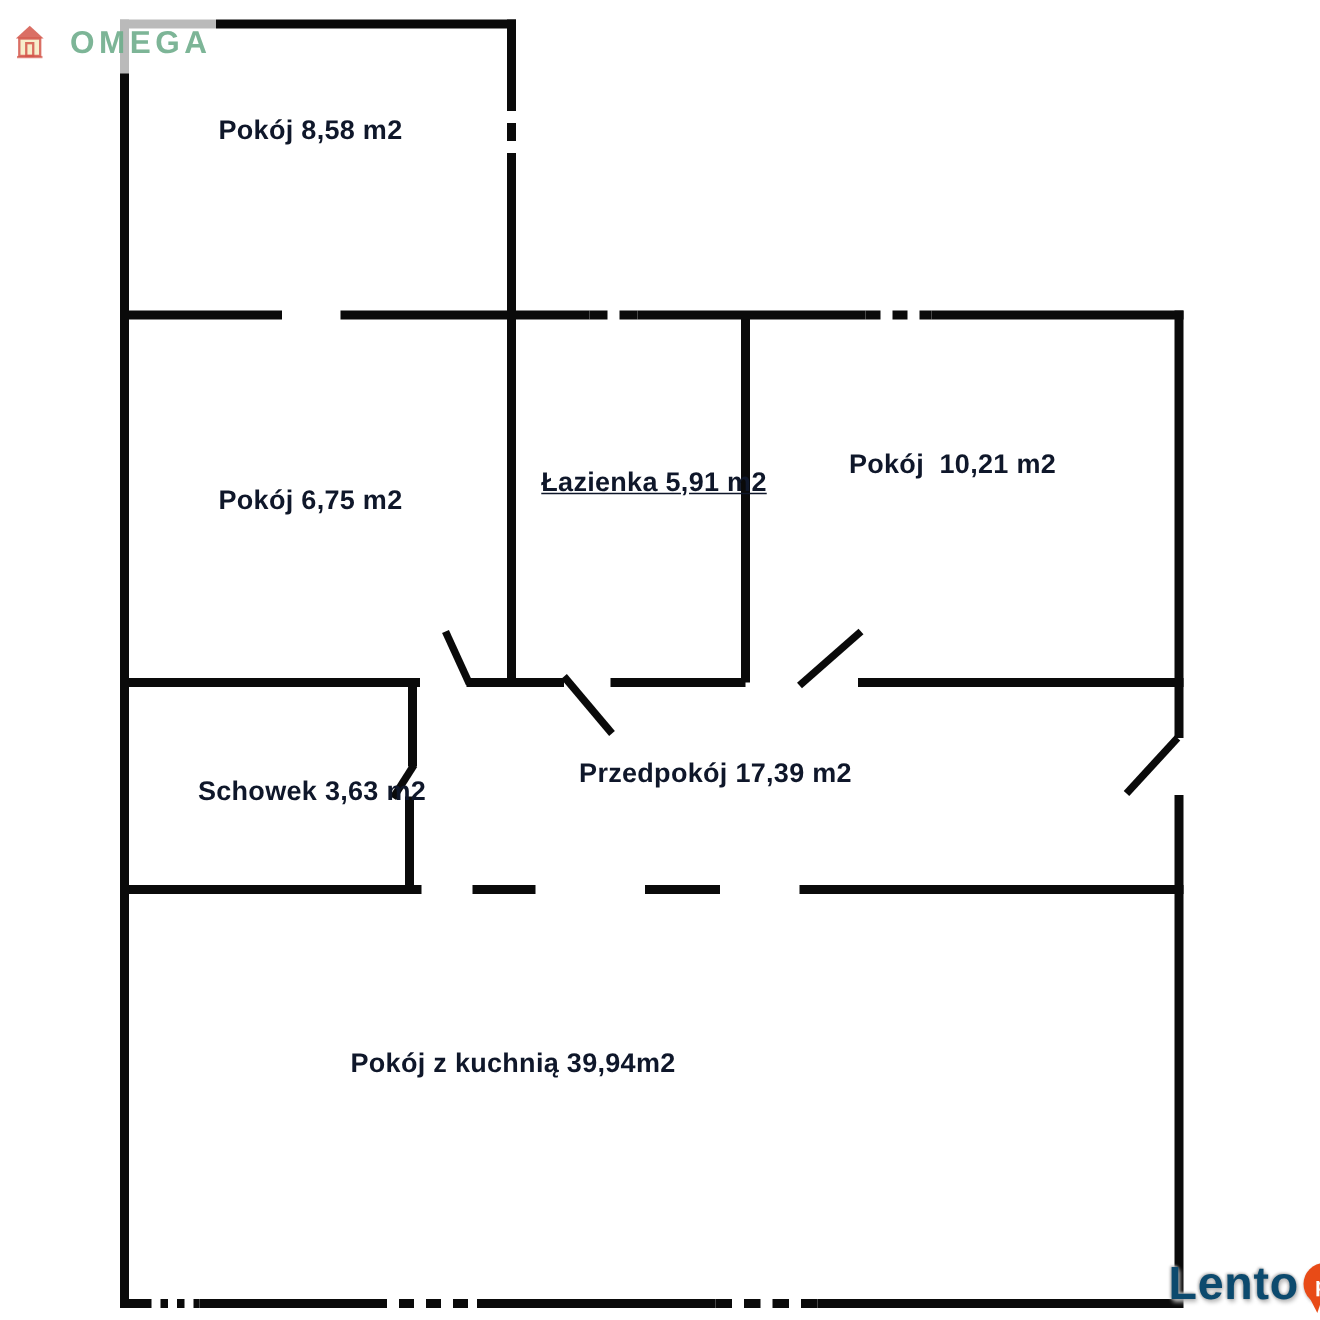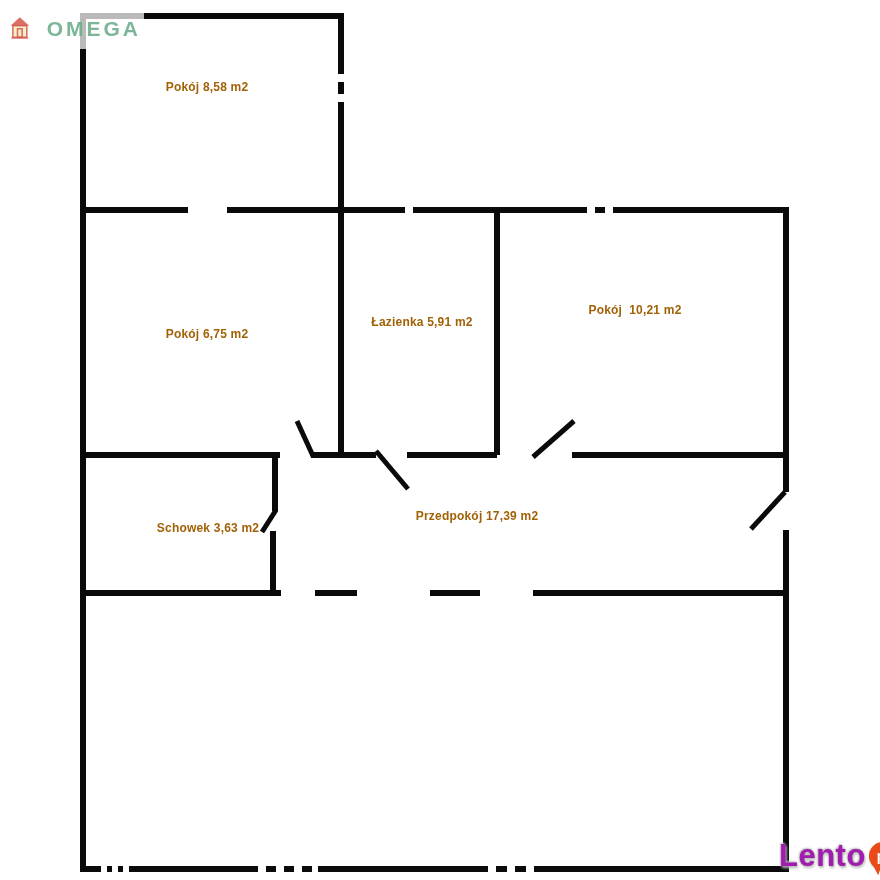--- a/index.html
+++ b/index.html
@@ -4,39 +4,39 @@
 <style>
   html,body{margin:0;padding:0;background:#fff;}
   #stage{
     position:relative;width:880px;height:880px;background:#fff;overflow:hidden;
     font-family:"Liberation Sans",sans-serif;
   }
   #plan-svg{position:absolute;left:0;top:0;}
   .room-label{
     position:absolute;transform:translate(-50%,-50%);
     font-family:"Liberation Sans",sans-serif;
-    font-size:12px;font-weight:700;color:#a16207;
+    font-size:18px;font-weight:700;color:#0f172a;
     white-space:pre;letter-spacing:0.2px;text-align:center;
   }
   
   #brand-logo{
     position:absolute;left:6px;top:7px;width:132px;height:40px;
     display:flex;align-items:center;gap:16px;
     background:rgba(255,255,255,0.72);border-radius:4px;padding:1px 3px;
   }
   #brand-logo .brand-text{
     font-size:21px;font-weight:700;letter-spacing:3px;color:#6fae8c;
     opacity:0.9;line-height:1;
   }
   
   #watermark{
     position:absolute;left:779px;top:840px;display:flex;align-items:center;gap:3px;
   }
   #watermark .wm-text{
-    font-size:31px;font-weight:800;line-height:1;color:#a21caf;
+    font-size:31px;font-weight:800;line-height:1;color:#0c4a6e;
     text-shadow:0 0 2px #9e9e9e,1px 2px 3px #bdbdbd,-1px -1px 2px #cfcfcf;
     letter-spacing:0.5px;
   }
   .wm-bubble{
     position:relative;width:28px;height:28px;border-radius:50%;
     background:#e84b17;display:flex;align-items:center;justify-content:center;
     box-shadow:0 1px 2px rgba(150,150,150,.6);
   }
   .wm-bubble:after{
     content:"";position:absolute;left:1px;bottom:-4px;width:0;height:0;
@@ -100,24 +100,25 @@
       <line x1="297" y1="421" x2="313" y2="456"></line>
       <line x1="376" y1="451" x2="408" y2="489"></line>
       <line x1="533" y1="457" x2="574" y2="421"></line>
       <line x1="276" y1="510" x2="262" y2="532"></line>
       <line x1="785" y1="492" x2="751" y2="529"></line>
     </g>
   </svg>
 
   <div class="room-label" style="left:207px;top:87px;">Pokój 8,58 m2</div>
   <div class="room-label" style="left:207px;top:334px;">Pokój 6,75 m2</div>
-  <div class="room-label" style="left:422px;top:322px;">Łazienka 5,91 m2</div>
+  <div class="room-label" style="left:436px;top:322px;text-decoration:underline;">Łazienka 5,91 m2</div>
   <div class="room-label" style="left:635px;top:310px;">Pokój  10,21 m2</div>
   <div class="room-label" style="left:208px;top:528px;">Schowek 3,63 m2</div>
   <div class="room-label" style="left:477px;top:516px;">Przedpokój 17,39 m2</div>
+  <div class="room-label" style="left:342px;top:709px;">Pokój z kuchnią 39,94m2</div>
 
   <div id="brand-logo">
     <svg width="28" height="32" viewBox="0 0 28 32">
       <polygon points="14,2 2,13 26,13" fill="#d4564a" opacity="0.85"></polygon>
       <rect x="5" y="13" width="18" height="15" fill="#f6ecc3" stroke="#d4564a" stroke-width="2" opacity="0.85"></rect>
       <rect x="11" y="17" width="6" height="11" fill="none" stroke="#d4564a" stroke-width="2" opacity="0.85"></rect>
       <line x1="3" y1="29" x2="25" y2="29" stroke="#d4564a" stroke-width="2" opacity="0.7"></line>
     </svg>
     <span class="brand-text">OMEGA</span>
   </div>

